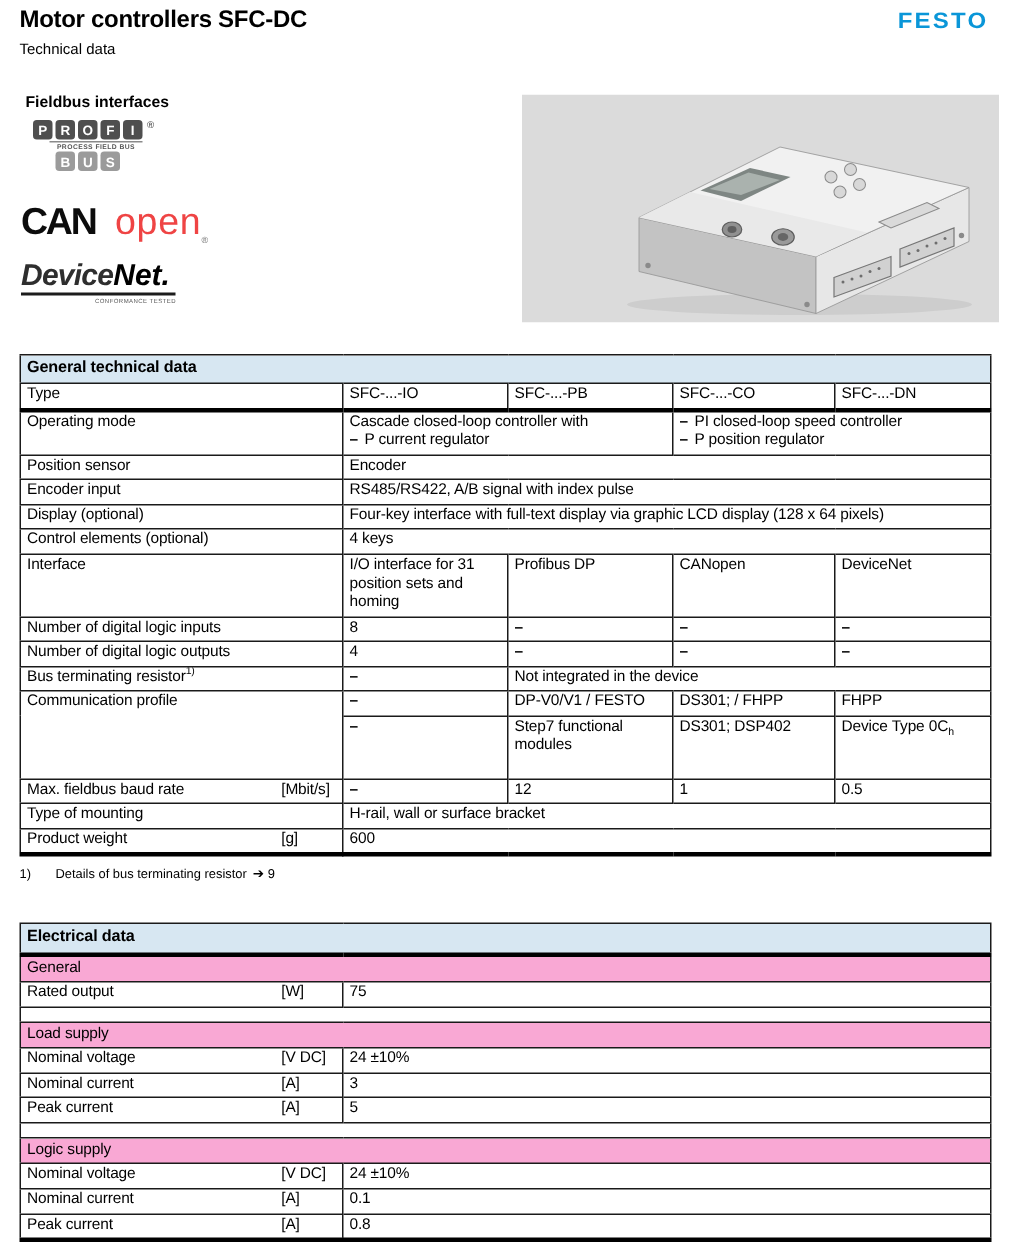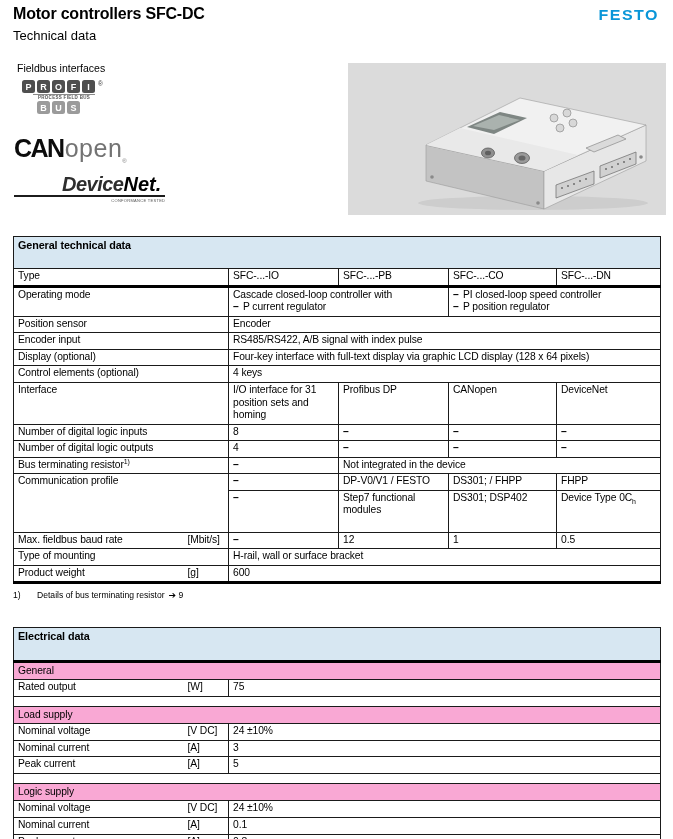--- a/index.html
+++ b/index.html
@@ -1,58 +1,58 @@
 <!DOCTYPE html>
 <html><head>
 <meta charset="utf-8">
 <style>
   html,body { margin:0; padding:0; background:#fff; }
   .page { position:relative; width:673px; height:839px; overflow:hidden; background:#fff;
           font-family:"Liberation Sans","DejaVu Sans",sans-serif; color:#000; }
 
   
   .hdr-title { position:absolute; left:13px; top:5px; font-size:16px; font-weight:bold; letter-spacing:-0.2px; }
-  .hdr-sub   { position:absolute; left:13px; top:28px; font-size:13px; }
+  .hdr-sub   { position:absolute; left:13px; top:28px; font-size:10px; }
   .festo     { position:absolute; right:14px; top:6px; font-size:16px; font-weight:900;
                color:#0A96D8; letter-spacing:1.5px; transform:scaleY(0.92); }
 
   
-  .fb-label { position:absolute; left:17px; top:62px; font-size:10.5px; font-weight:normal; }
+  .fb-label { position:absolute; left:17px; top:62px; font-size:10.5px; font-weight:bold; }
   .profibus { position:absolute; left:22px; top:80px; }
   .pb-row   { display:flex; gap:2px; align-items:flex-start; }
   .tile, .tile2 { width:13px; height:13px; border-radius:2.5px; color:#fff; font-size:9px; font-weight:bold;
                display:flex; align-items:center; justify-content:center; background:#4f4f4f; }
   .tile2    { background:#9b9b9b; }
   .pb-reg   { font-size:6.5px; color:#333; margin-left:1px; }
   .pb-tag   { width:62px; margin:1px 0 1px 11px; border-top:1.5px solid #8a8a8a; font-size:4.5px;
               font-weight:bold; color:#555; text-align:center; letter-spacing:0.3px; }
   .pb-row2  { margin-left:15px; }
   .canopen  { position:absolute; left:14px; top:136px; font-size:25px; line-height:1; white-space:nowrap; }
   .can      { font-weight:900; letter-spacing:-1.5px; color:#0c0c0c; }
-  .open     { color:#737373; letter-spacing:0.5px; margin-left:1px; }
+  .open     { color:#ef4444; letter-spacing:0.5px; margin-left:13px; }
   .co-reg   { font-size:6px; color:#777; vertical-align:-6px; }
   .devicenet{ position:absolute; left:14px; top:174px; }
   .dn-line  { font-style:italic; font-size:20px; line-height:1; border-bottom:2.5px solid #1c1c1c;
               padding:0 4px 1px 0; white-space:nowrap; }
-  .dn-device{ font-weight:600; color:#2e2e2e; letter-spacing:-0.5px;margin-left:48px; }
+  .dn-device{ font-weight:600; color:#2e2e2e; letter-spacing:-0.5px; }
   .dn-net   { font-weight:900; color:#000; }
   .dn-tag   { font-size:4px; color:#555; text-align:right; letter-spacing:0.3px; margin-top:1px; }
 
   
   .photo { position:absolute; left:348px; top:63px; width:318px; height:152px; }
 
   
   .content { position:absolute; left:13px; top:236px; width:647px; }
   table.spec { border-collapse:collapse; table-layout:fixed; width:647px;
                font-size:10.3px; letter-spacing:-0.1px;
                border-left:1px solid #1a1a1a; border-right:1px solid #1a1a1a;
                border-top:1px solid #1a1a1a; border-bottom:3px solid #000; }
   table.spec td { border-top:1px solid #1a1a1a; padding:1px 3px 2px 4px; vertical-align:top;
                   line-height:1.22; overflow:hidden; }
-  tr.title td  { background:#D7E7F2; font-weight:bold; font-size:10.8px; padding-top:2px; padding-bottom:16px; }
+  tr.title td  { background:#D7E7F2; font-weight:bold; font-size:10.8px; padding-top:2px; padding-bottom:3px; }
   tr.thickb td { border-bottom:3px solid #000; }
   tr.subhdr td { background:#f9a8d4; padding-top:2px; padding-bottom:2px; }
   td.vl   { border-left:1px solid #1a1a1a; }
   td.dash, .bdash { font-weight:bold; }
   tr.gap td { height:9px; padding:0; }
   tr.tall td { height:38px; }
   .bullet { display:flex; }
   .bullet .bdash { width:10px; flex:none; }
   sup { font-size:7px; line-height:0; }
   sub { font-size:7px; line-height:0; }

